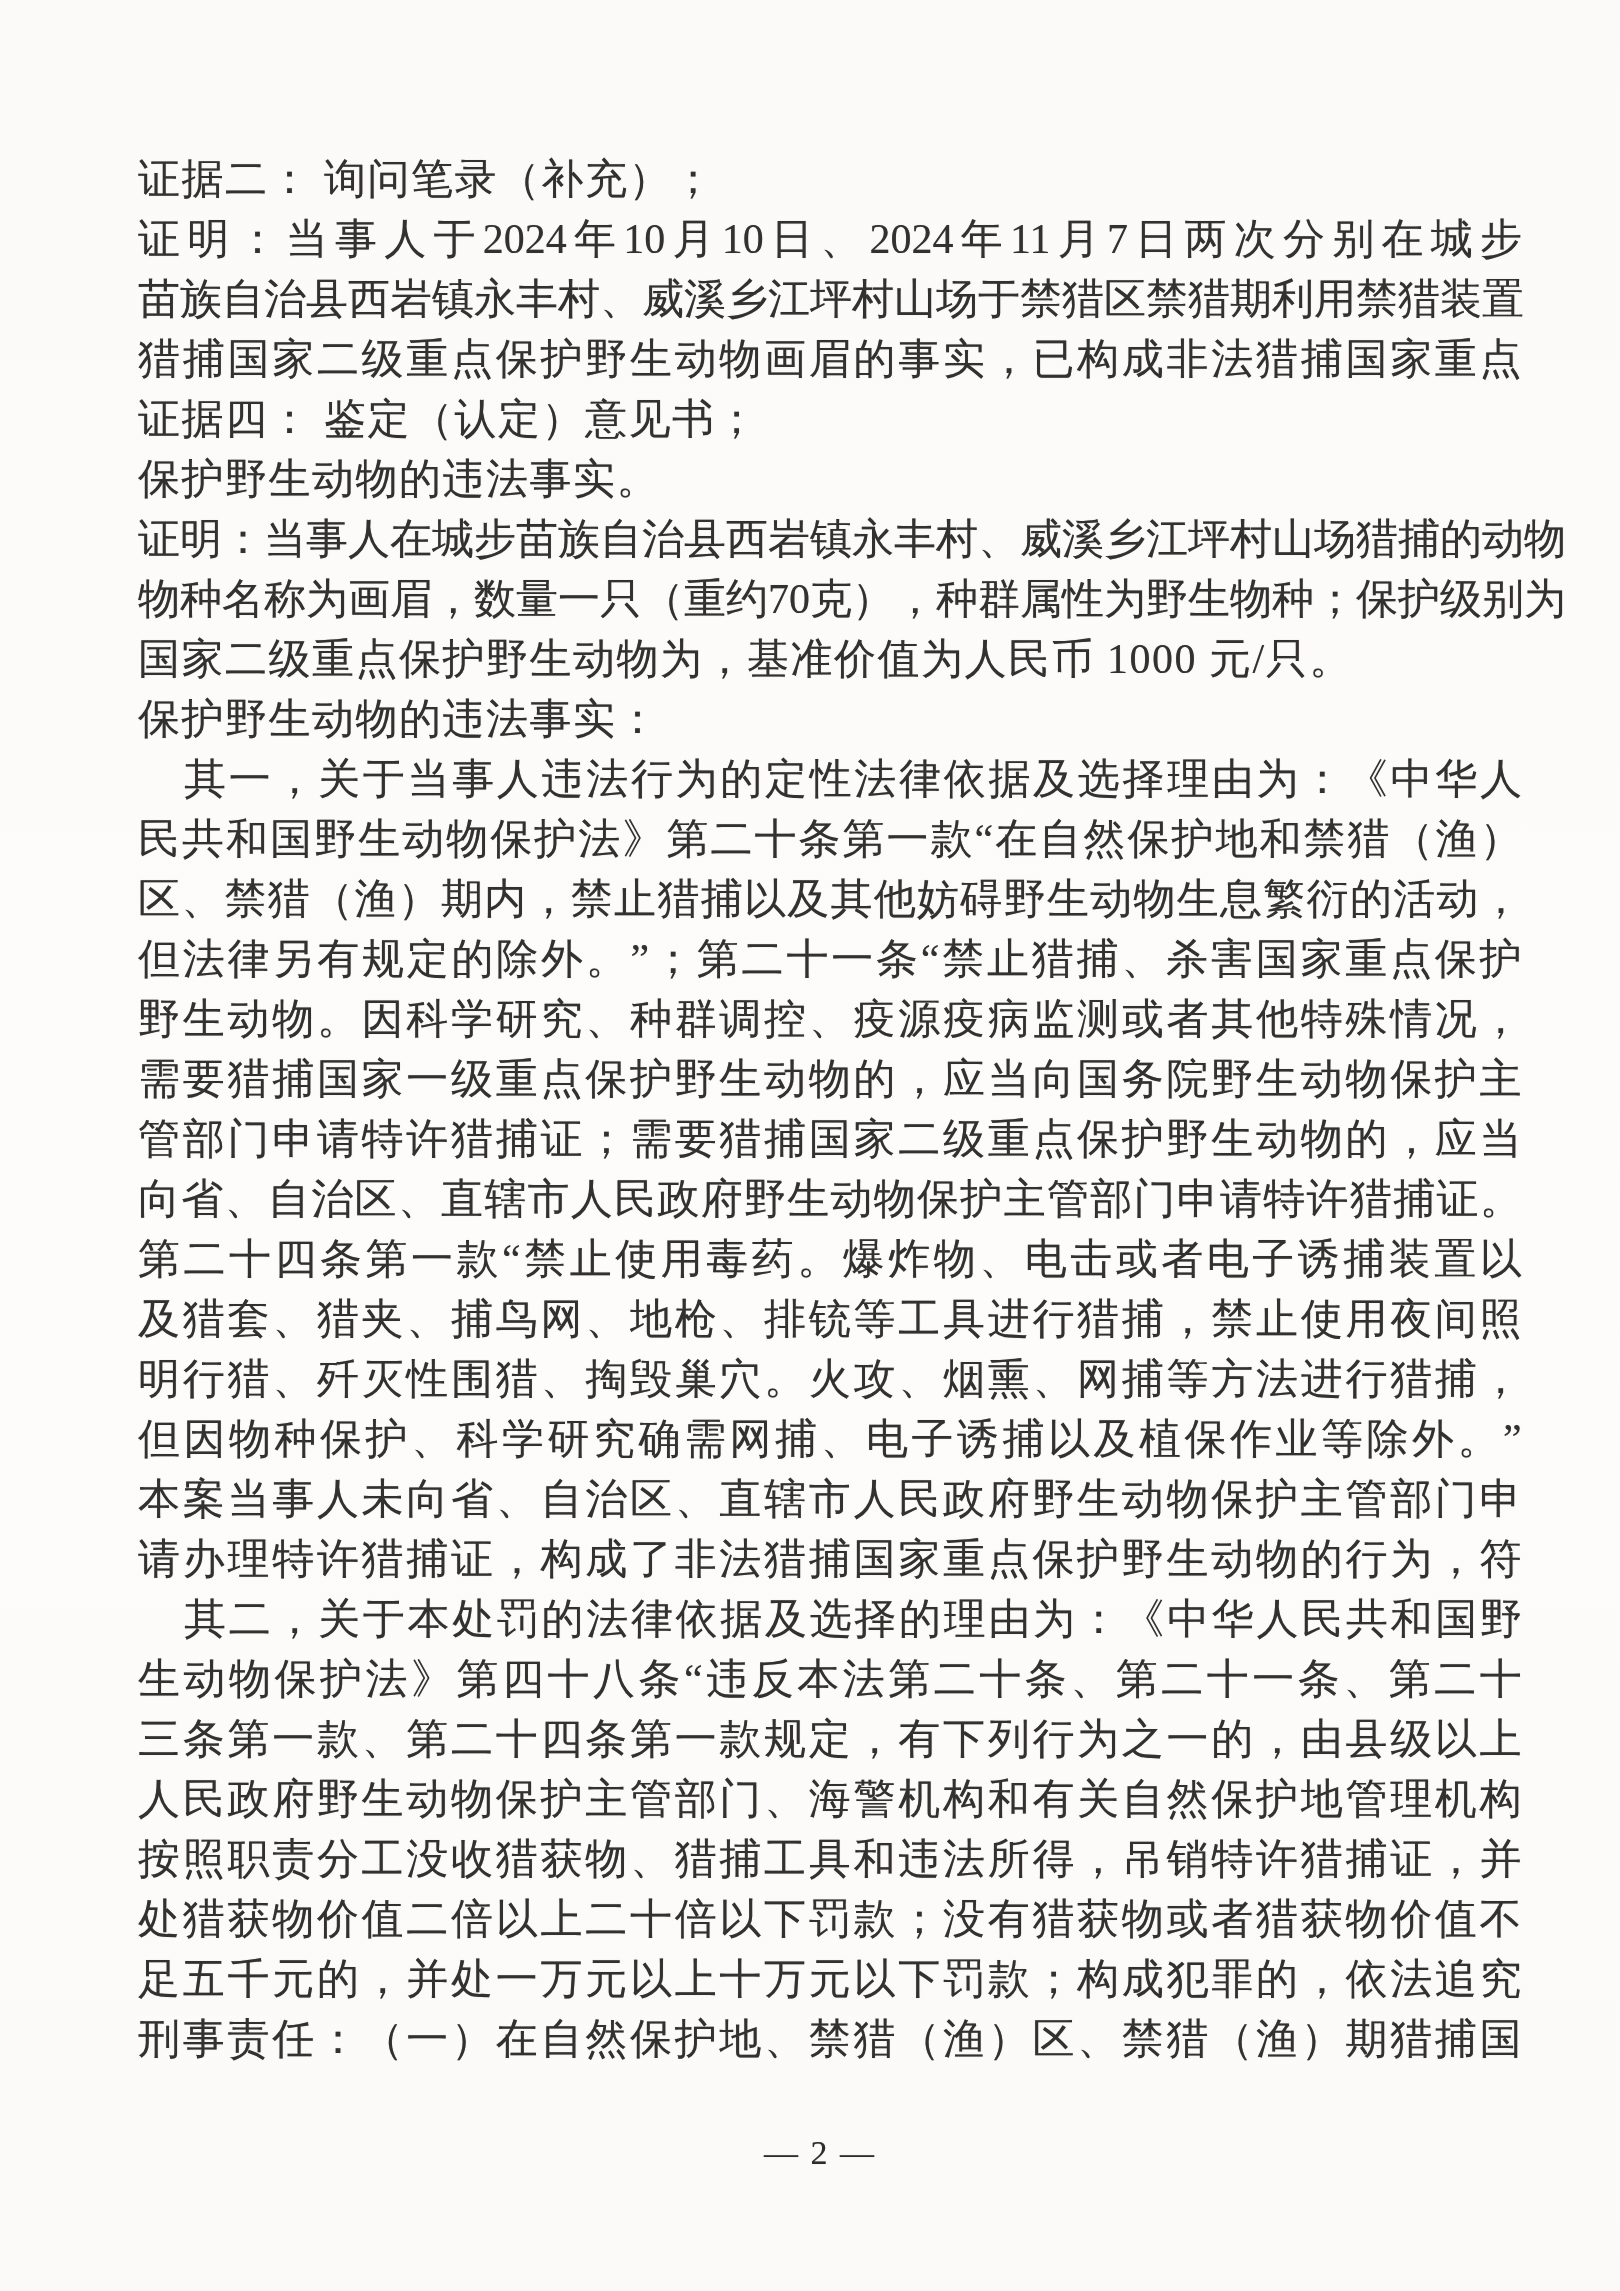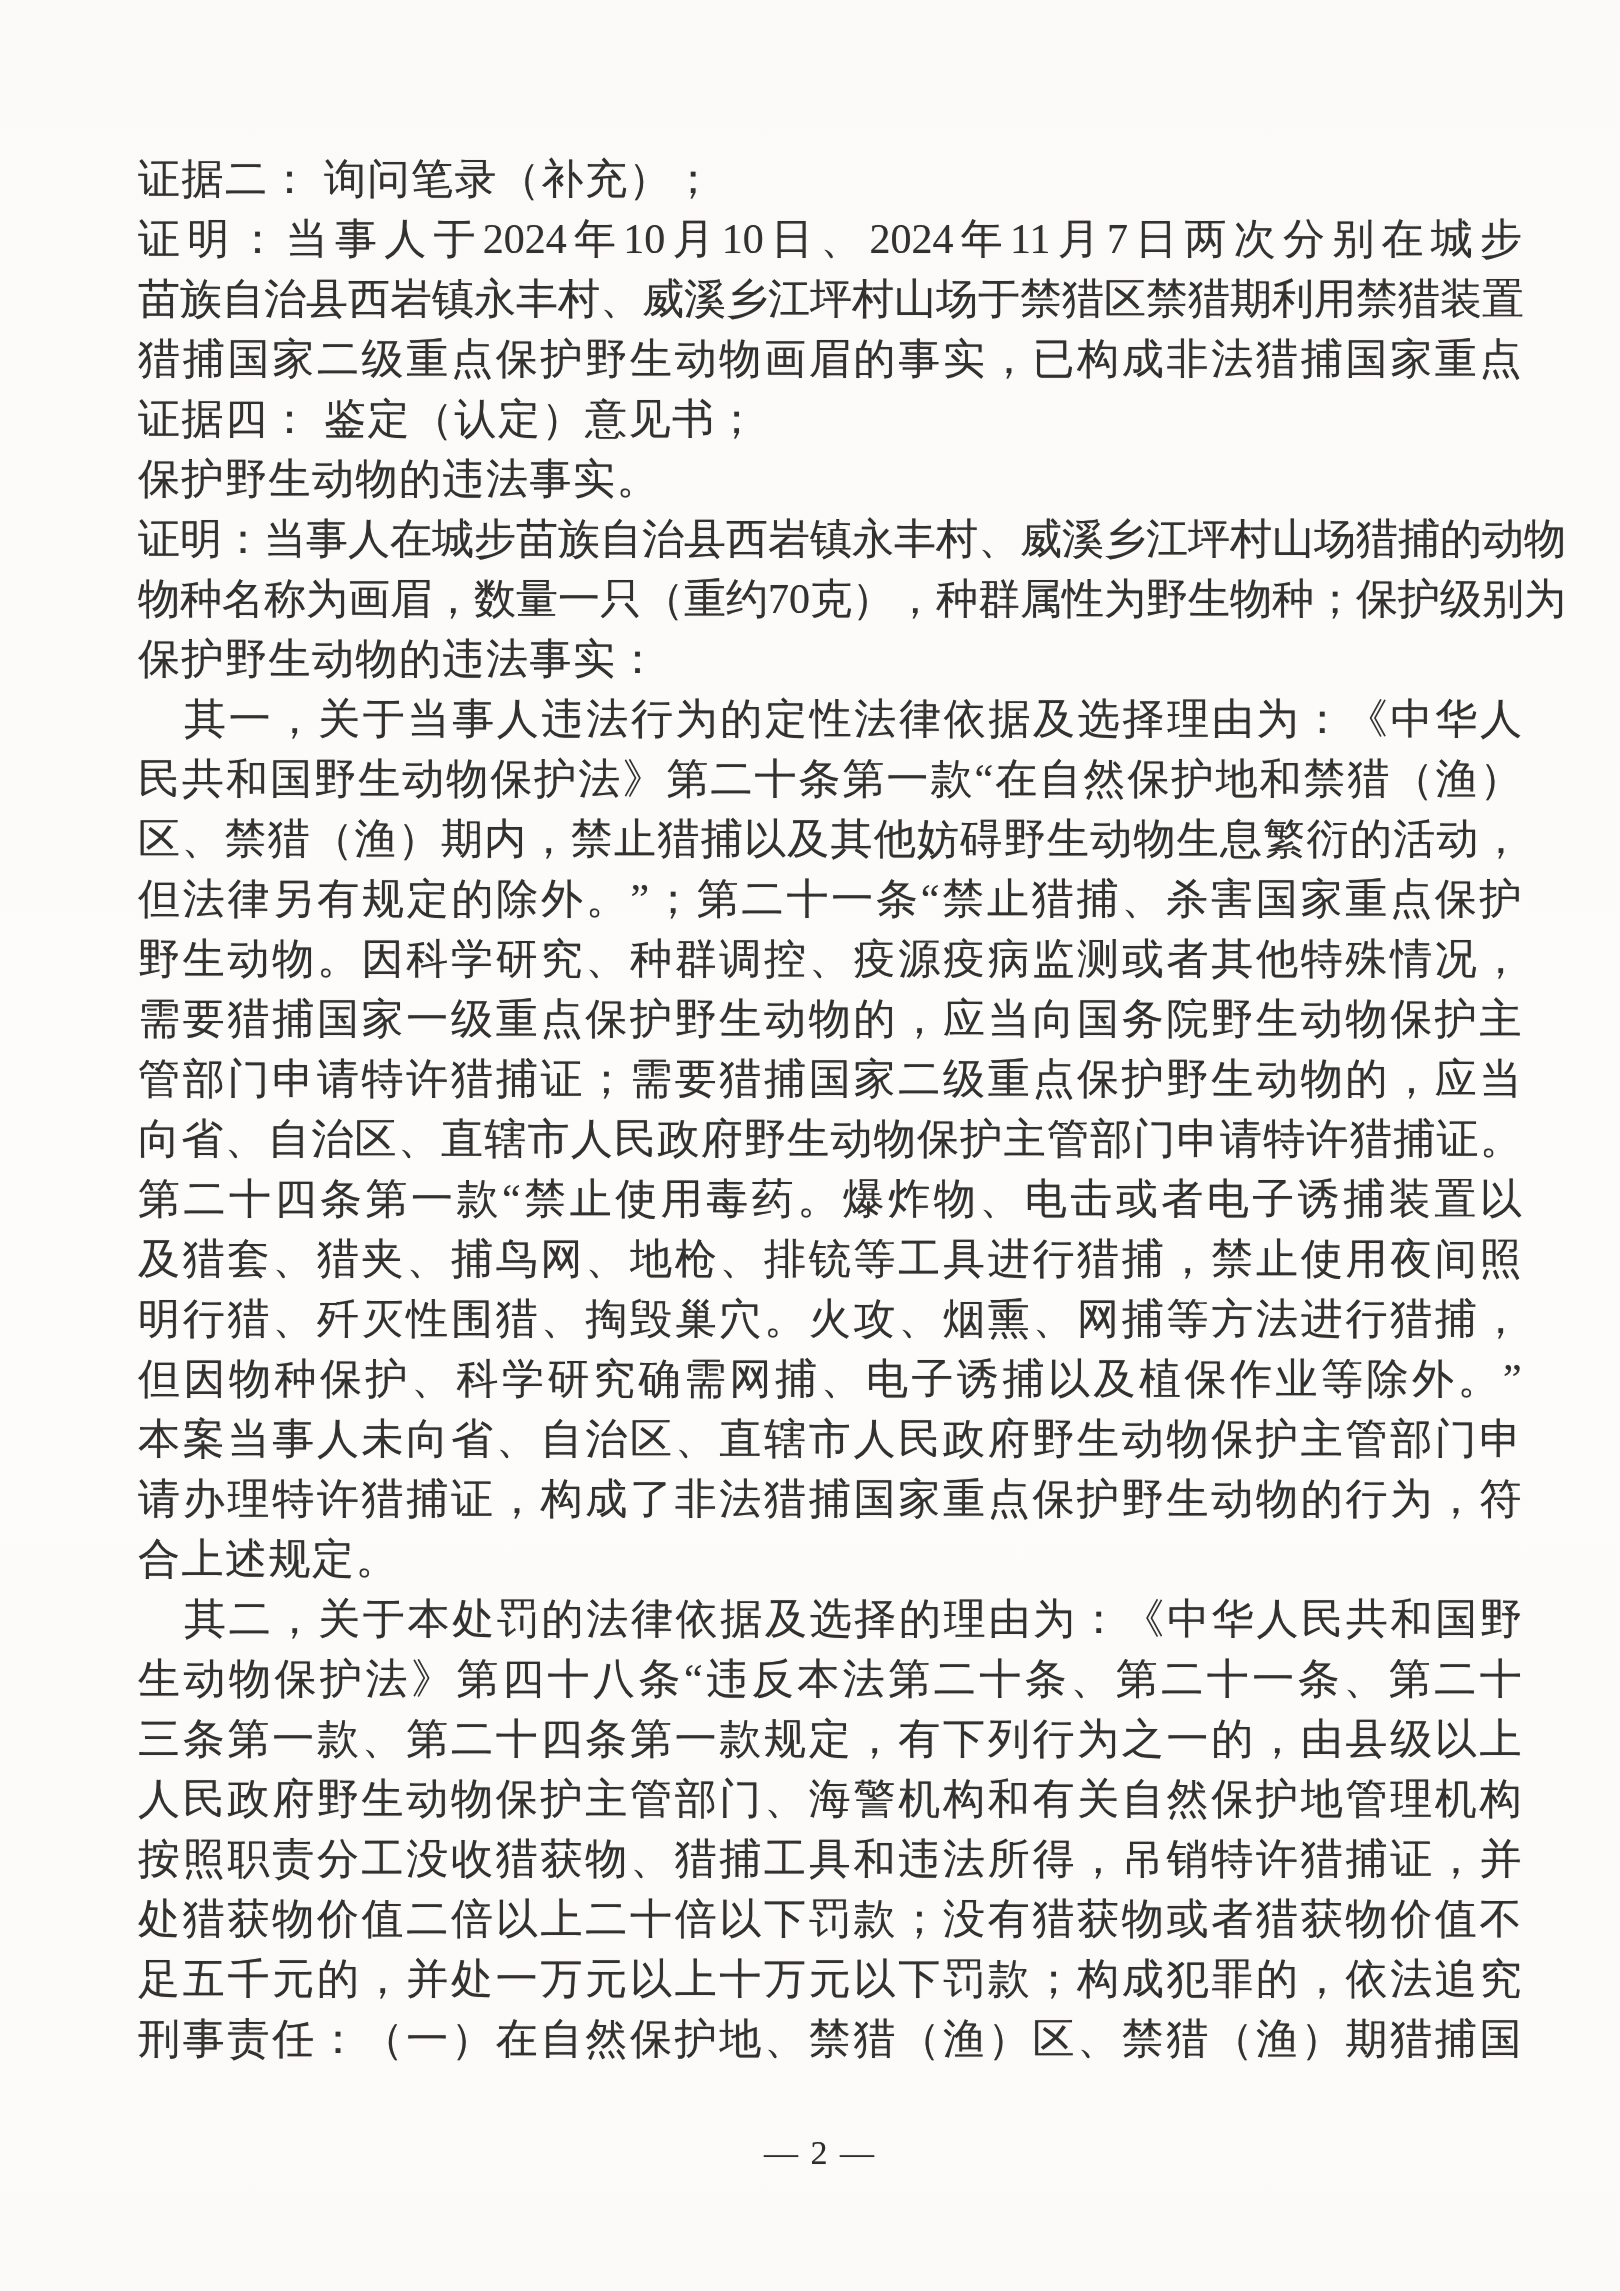--- a/index.html
+++ b/index.html
@@ -75,20 +75,21 @@
       <div class="line full"><span>猎</span><span>捕</span><span>国</span><span>家</span><span>二</span><span>级</span><span>重</span><span>点</span><span>保</span><span>护</span><span>野</span><span>生</span><span>动</span><span>物</span><span>画</span><span>眉</span><span>的</span><span>事</span><span>实</span><span>，</span><span>已</span><span>构</span><span>成</span><span>非</span><span>法</span><span>猎</span><span>捕</span><span>国</span><span>家</span><span>重</span><span>点</span></div>
 
       <div class="line short">证据四： 鉴定（认定）意见书；</div>
 
       <div class="line short">保护野生动物的违法事实。</div>
 
       <div class="line full"><span>证</span><span>明</span><span>：</span><span>当</span><span>事</span><span>人</span><span>在</span><span>城</span><span>步</span><span>苗</span><span>族</span><span>自</span><span>治</span><span>县</span><span>西</span><span>岩</span><span>镇</span><span>永</span><span>丰</span><span>村</span><span>、</span><span>威</span><span>溪</span><span>乡</span><span>江</span><span>坪</span><span>村</span><span>山</span><span>场</span><span>猎</span><span>捕</span><span>的</span><span>动</span><span>物</span></div>
 
       <div class="line full"><span>物</span><span>种</span><span>名</span><span>称</span><span>为</span><span>画</span><span>眉</span><span>，</span><span>数</span><span>量</span><span>一</span><span>只</span><span>（</span><span>重</span><span>约</span><span>70</span><span>克</span><span>）</span><span>，</span><span>种</span><span>群</span><span>属</span><span>性</span><span>为</span><span>野</span><span>生</span><span>物</span><span>种</span><span>；</span><span>保</span><span>护</span><span>级</span><span>别</span><span>为</span></div>
 
+      <div class="line short">国家二级重点保护野生动物为，基准价值为人民币 1000 元/只。</div>
 
       <div class="line short">保护野生动物的违法事实：</div>
 
       <div class="line full indent"><span>其</span><span>一</span><span>，</span><span>关</span><span>于</span><span>当</span><span>事</span><span>人</span><span>违</span><span>法</span><span>行</span><span>为</span><span>的</span><span>定</span><span>性</span><span>法</span><span>律</span><span>依</span><span>据</span><span>及</span><span>选</span><span>择</span><span>理</span><span>由</span><span>为</span><span>：</span><span>《</span><span>中</span><span>华</span><span>人</span></div>
 
       <div class="line full"><span>民</span><span>共</span><span>和</span><span>国</span><span>野</span><span>生</span><span>动</span><span>物</span><span>保</span><span>护</span><span>法</span><span>》</span><span>第</span><span>二</span><span>十</span><span>条</span><span>第</span><span>一</span><span>款</span><span>“</span><span>在</span><span>自</span><span>然</span><span>保</span><span>护</span><span>地</span><span>和</span><span>禁</span><span>猎</span><span>（</span><span>渔</span><span>）</span></div>
 
       <div class="line full"><span>区</span><span>、</span><span>禁</span><span>猎</span><span>（</span><span>渔</span><span>）</span><span>期</span><span>内</span><span>，</span><span>禁</span><span>止</span><span>猎</span><span>捕</span><span>以</span><span>及</span><span>其</span><span>他</span><span>妨</span><span>碍</span><span>野</span><span>生</span><span>动</span><span>物</span><span>生</span><span>息</span><span>繁</span><span>衍</span><span>的</span><span>活</span><span>动</span><span>，</span></div>
 
       <div class="line full"><span>但</span><span>法</span><span>律</span><span>另</span><span>有</span><span>规</span><span>定</span><span>的</span><span>除</span><span>外</span><span>。</span><span>”</span><span>；</span><span>第</span><span>二</span><span>十</span><span>一</span><span>条</span><span>“</span><span>禁</span><span>止</span><span>猎</span><span>捕</span><span>、</span><span>杀</span><span>害</span><span>国</span><span>家</span><span>重</span><span>点</span><span>保</span><span>护</span></div>
@@ -106,21 +107,20 @@
       <div class="line full"><span>及</span><span>猎</span><span>套</span><span>、</span><span>猎</span><span>夹</span><span>、</span><span>捕</span><span>鸟</span><span>网</span><span>、</span><span>地</span><span>枪</span><span>、</span><span>排</span><span>铳</span><span>等</span><span>工</span><span>具</span><span>进</span><span>行</span><span>猎</span><span>捕</span><span>，</span><span>禁</span><span>止</span><span>使</span><span>用</span><span>夜</span><span>间</span><span>照</span></div>
 
       <div class="line full"><span>明</span><span>行</span><span>猎</span><span>、</span><span>歼</span><span>灭</span><span>性</span><span>围</span><span>猎</span><span>、</span><span>掏</span><span>毁</span><span>巢</span><span>穴</span><span>。</span><span>火</span><span>攻</span><span>、</span><span>烟</span><span>熏</span><span>、</span><span>网</span><span>捕</span><span>等</span><span>方</span><span>法</span><span>进</span><span>行</span><span>猎</span><span>捕</span><span>，</span></div>
 
       <div class="line full"><span>但</span><span>因</span><span>物</span><span>种</span><span>保</span><span>护</span><span>、</span><span>科</span><span>学</span><span>研</span><span>究</span><span>确</span><span>需</span><span>网</span><span>捕</span><span>、</span><span>电</span><span>子</span><span>诱</span><span>捕</span><span>以</span><span>及</span><span>植</span><span>保</span><span>作</span><span>业</span><span>等</span><span>除</span><span>外</span><span>。</span><span>”</span></div>
 
       <div class="line full"><span>本</span><span>案</span><span>当</span><span>事</span><span>人</span><span>未</span><span>向</span><span>省</span><span>、</span><span>自</span><span>治</span><span>区</span><span>、</span><span>直</span><span>辖</span><span>市</span><span>人</span><span>民</span><span>政</span><span>府</span><span>野</span><span>生</span><span>动</span><span>物</span><span>保</span><span>护</span><span>主</span><span>管</span><span>部</span><span>门</span><span>申</span></div>
 
       <div class="line full"><span>请</span><span>办</span><span>理</span><span>特</span><span>许</span><span>猎</span><span>捕</span><span>证</span><span>，</span><span>构</span><span>成</span><span>了</span><span>非</span><span>法</span><span>猎</span><span>捕</span><span>国</span><span>家</span><span>重</span><span>点</span><span>保</span><span>护</span><span>野</span><span>生</span><span>动</span><span>物</span><span>的</span><span>行</span><span>为</span><span>，</span><span>符</span></div>
 
-      <div class="line short">合上述规定。</div>
 
       <div class="line full indent"><span>其</span><span>二</span><span>，</span><span>关</span><span>于</span><span>本</span><span>处</span><span>罚</span><span>的</span><span>法</span><span>律</span><span>依</span><span>据</span><span>及</span><span>选</span><span>择</span><span>的</span><span>理</span><span>由</span><span>为</span><span>：</span><span>《</span><span>中</span><span>华</span><span>人</span><span>民</span><span>共</span><span>和</span><span>国</span><span>野</span></div>
 
       <div class="line full"><span>生</span><span>动</span><span>物</span><span>保</span><span>护</span><span>法</span><span>》</span><span>第</span><span>四</span><span>十</span><span>八</span><span>条</span><span>“</span><span>违</span><span>反</span><span>本</span><span>法</span><span>第</span><span>二</span><span>十</span><span>条</span><span>、</span><span>第</span><span>二</span><span>十</span><span>一</span><span>条</span><span>、</span><span>第</span><span>二</span><span>十</span></div>
 
       <div class="line full"><span>三</span><span>条</span><span>第</span><span>一</span><span>款</span><span>、</span><span>第</span><span>二</span><span>十</span><span>四</span><span>条</span><span>第</span><span>一</span><span>款</span><span>规</span><span>定</span><span>，</span><span>有</span><span>下</span><span>列</span><span>行</span><span>为</span><span>之</span><span>一</span><span>的</span><span>，</span><span>由</span><span>县</span><span>级</span><span>以</span><span>上</span></div>
 
       <div class="line full"><span>人</span><span>民</span><span>政</span><span>府</span><span>野</span><span>生</span><span>动</span><span>物</span><span>保</span><span>护</span><span>主</span><span>管</span><span>部</span><span>门</span><span>、</span><span>海</span><span>警</span><span>机</span><span>构</span><span>和</span><span>有</span><span>关</span><span>自</span><span>然</span><span>保</span><span>护</span><span>地</span><span>管</span><span>理</span><span>机</span><span>构</span></div>
 
       <div class="line full"><span>按</span><span>照</span><span>职</span><span>责</span><span>分</span><span>工</span><span>没</span><span>收</span><span>猎</span><span>获</span><span>物</span><span>、</span><span>猎</span><span>捕</span><span>工</span><span>具</span><span>和</span><span>违</span><span>法</span><span>所</span><span>得</span><span>，</span><span>吊</span><span>销</span><span>特</span><span>许</span><span>猎</span><span>捕</span><span>证</span><span>，</span><span>并</span></div>

